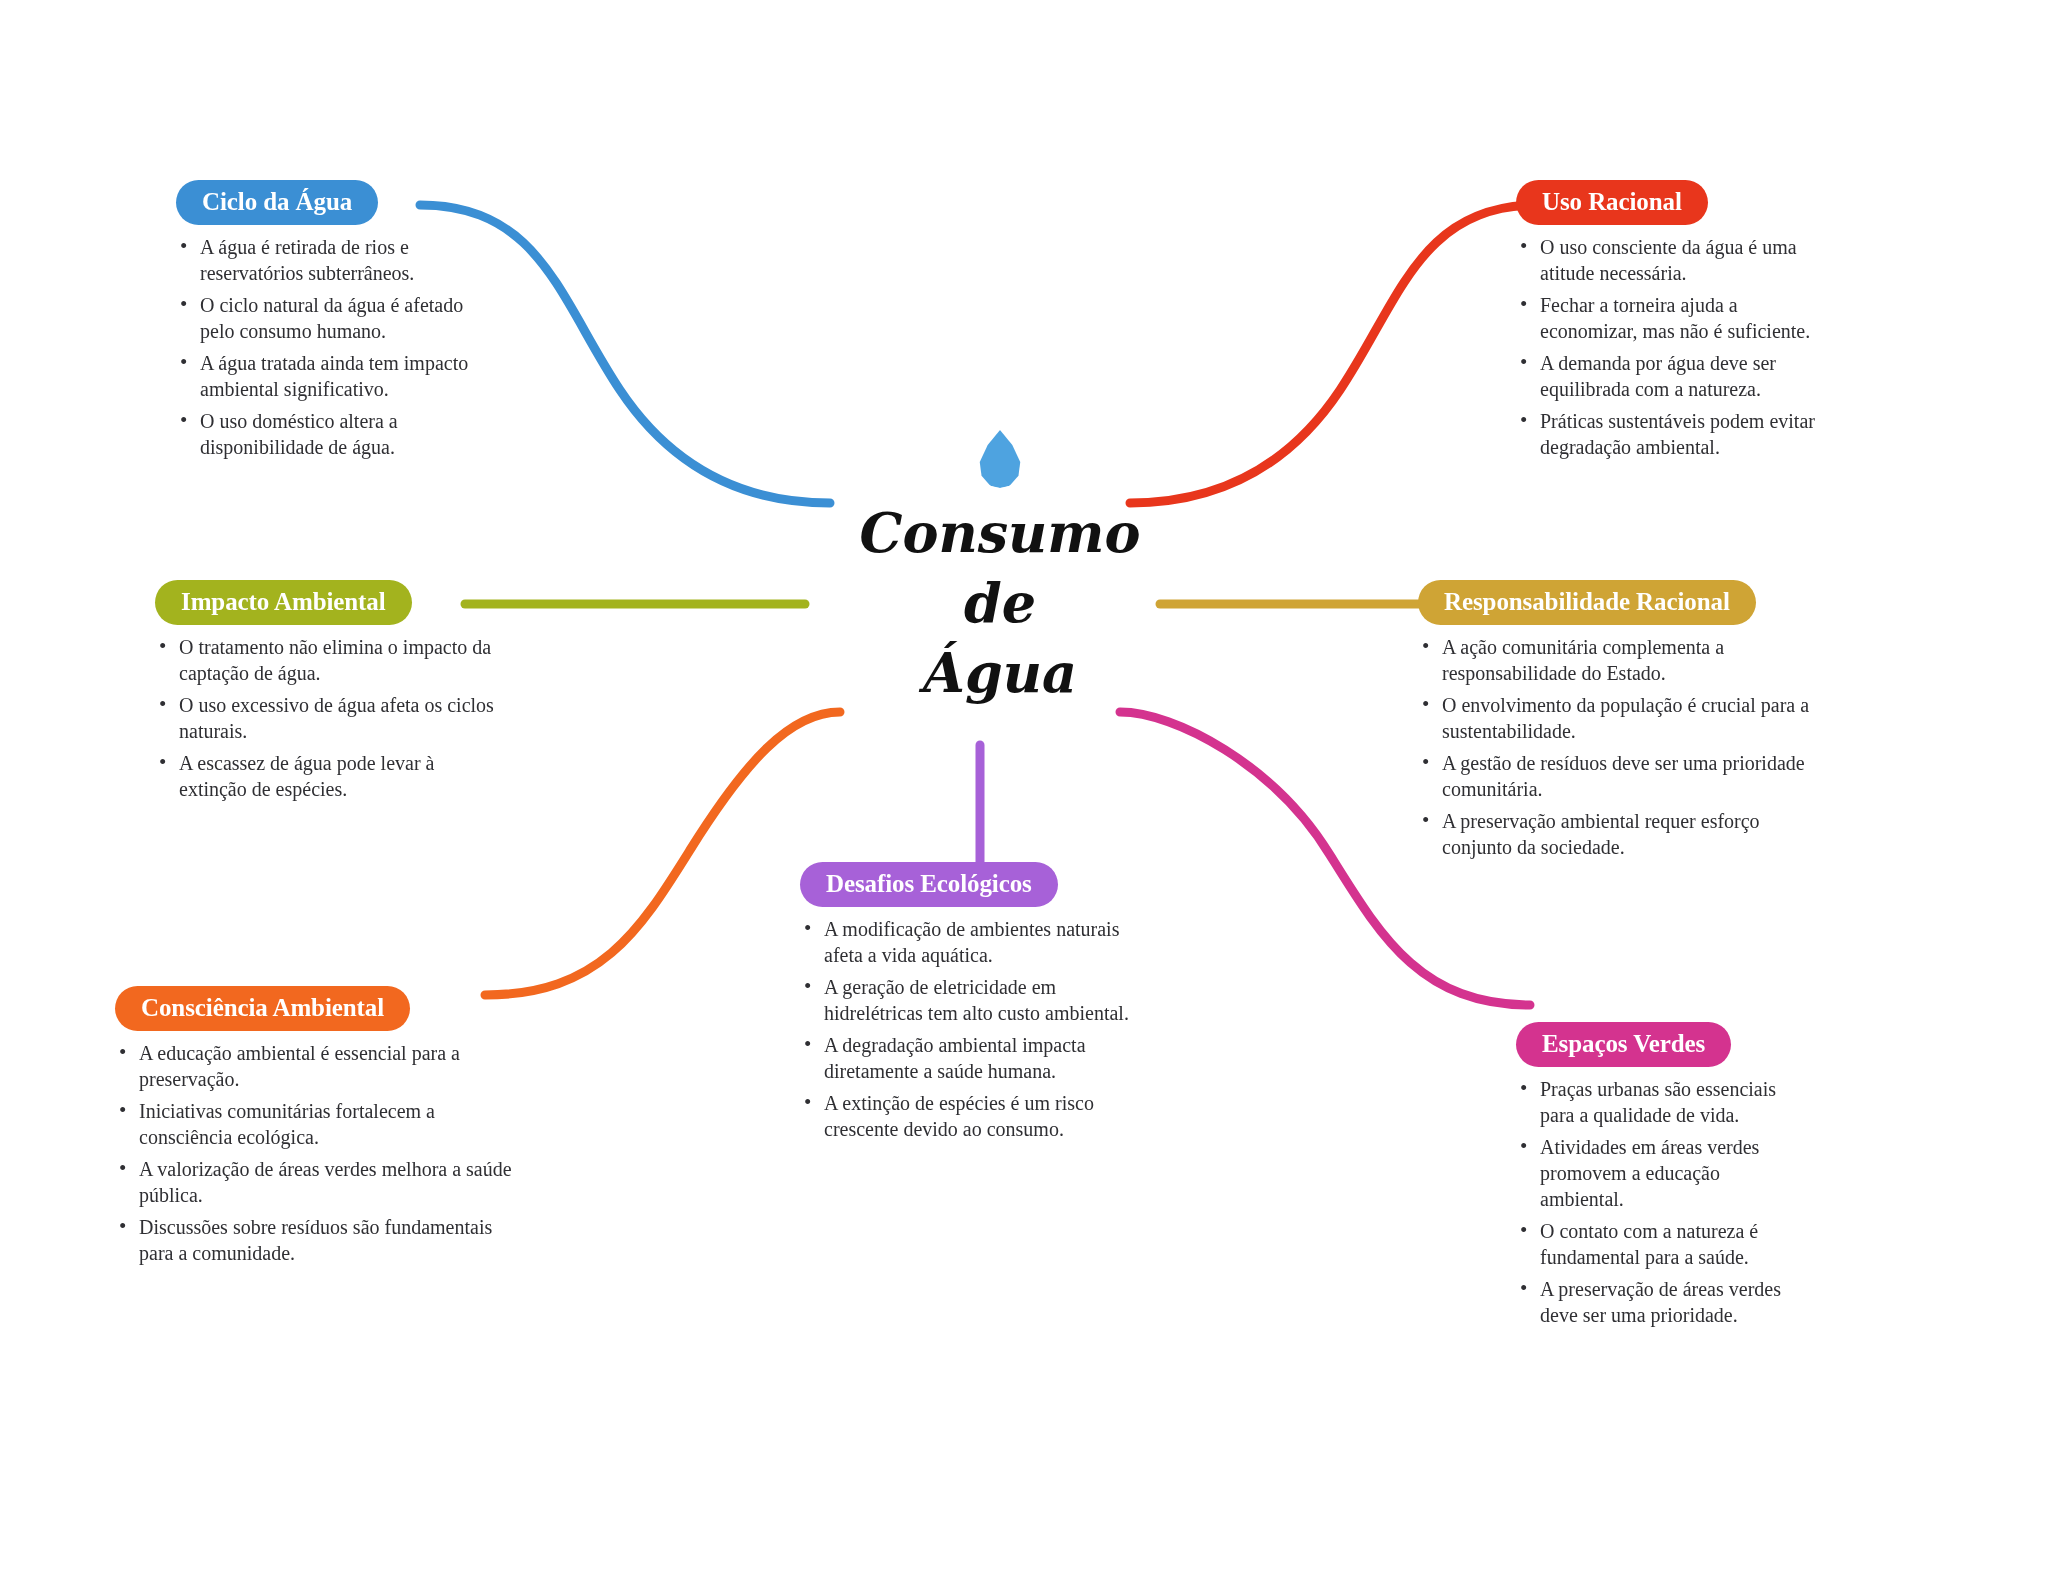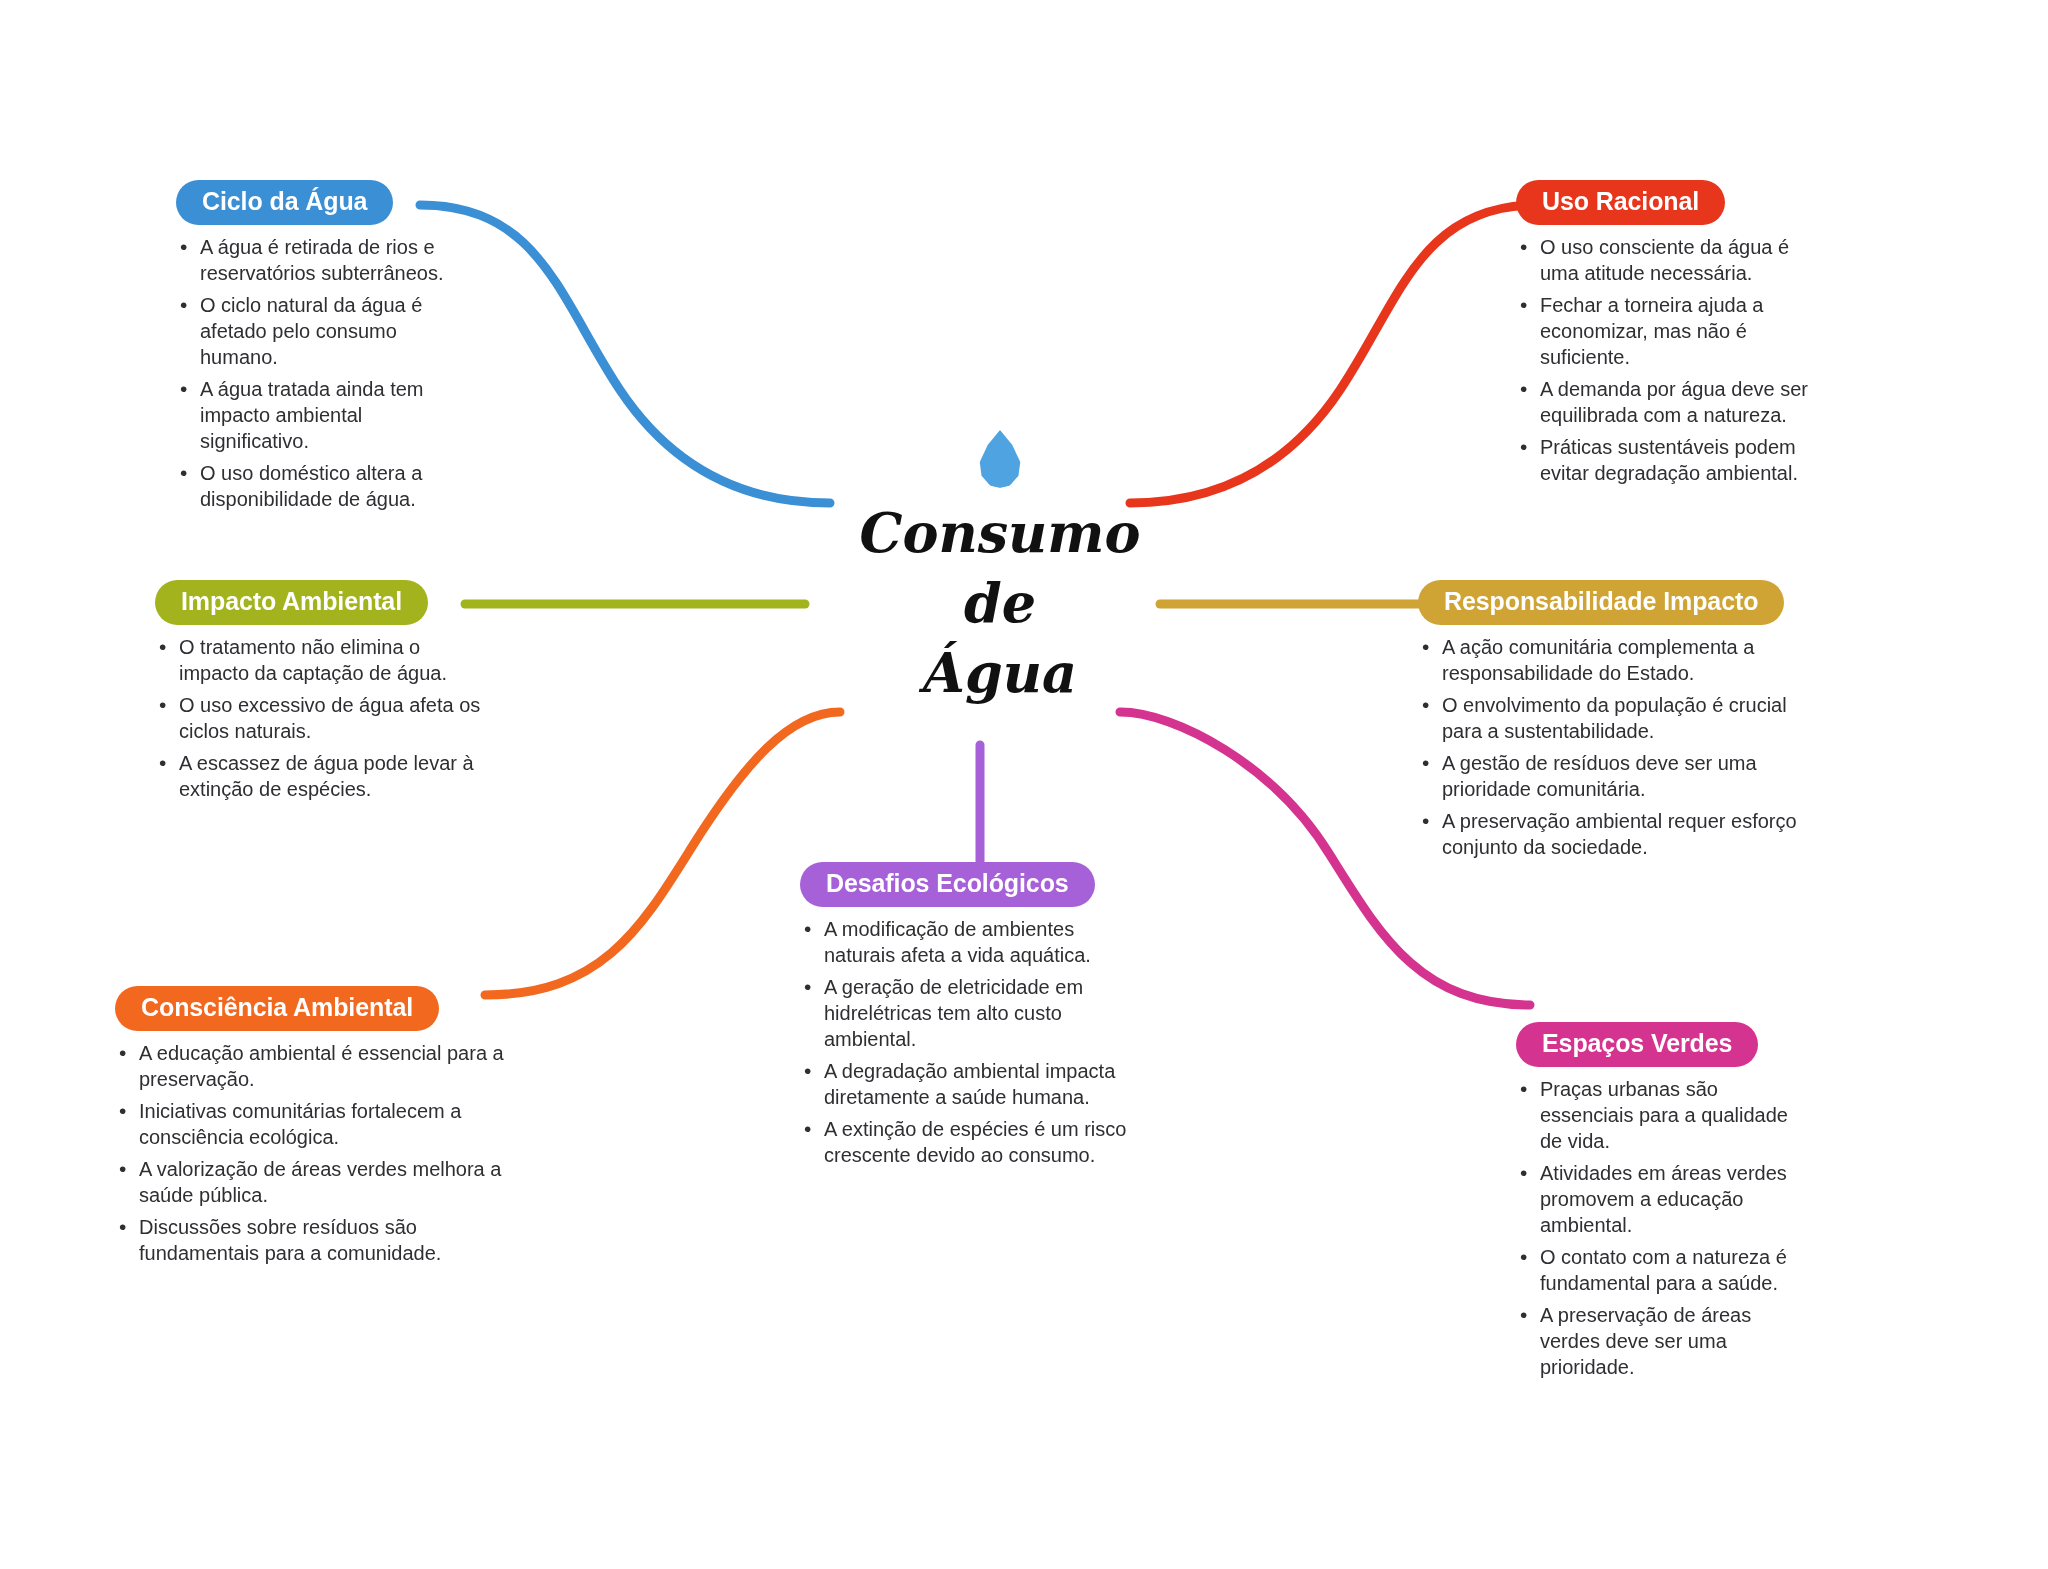--- a/index.html
+++ b/index.html
@@ -6,21 +6,21 @@
   html, body {
     width: 2048px; height: 1569px;
     background: #ffffff;
     font-family: "Liberation Sans", sans-serif;
     overflow: hidden;
   }
   #canvas { position: relative; width: 2048px; height: 1569px; background: #fff; }
 
   #connectors { position: absolute; left: 0; top: 0; width: 2048px; height: 1569px; pointer-events: none; }
 
-  .branch { position: absolute; }
+  .branch { position: absolute; font-family: Liberation Serif, serif; }
 
   .pill {
     display: inline-block;
     border-radius: 999px;
     color: #ffffff;
     font-weight: 700;
     font-size: 25px;
     letter-spacing: -0.1px;
     padding: 9px 26px 11px 26px;
     white-space: nowrap;
@@ -143,21 +143,21 @@
     </div>
     <ul class="points">
       <li>O tratamento não elimina o impacto da captação de água.</li>
       <li>O uso excessivo de água afeta os ciclos naturais.</li>
       <li>A escassez de água pode levar à extinção de espécies.</li>
     </ul>
   </div>
 
   <div class="branch" id="b-resp">
     <div class="pill-row left">
-      <span class="pill" style="background: rgb(207, 164, 53);">Responsabilidade Impacto</span>
+      <span class="pill" style="background: rgb(207, 164, 53);">Responsabilidade Racional</span>
     </div>
     <ul class="points">
       <li>A ação comunitária complementa a responsabilidade do Estado.</li>
       <li>O envolvimento da população é crucial para a sustentabilidade.</li>
       <li>A gestão de resíduos deve ser uma prioridade comunitária.</li>
       <li>A preservação ambiental requer esforço conjunto da sociedade.</li>
     </ul>
   </div>
 
   <div class="branch" id="b-consciencia">

